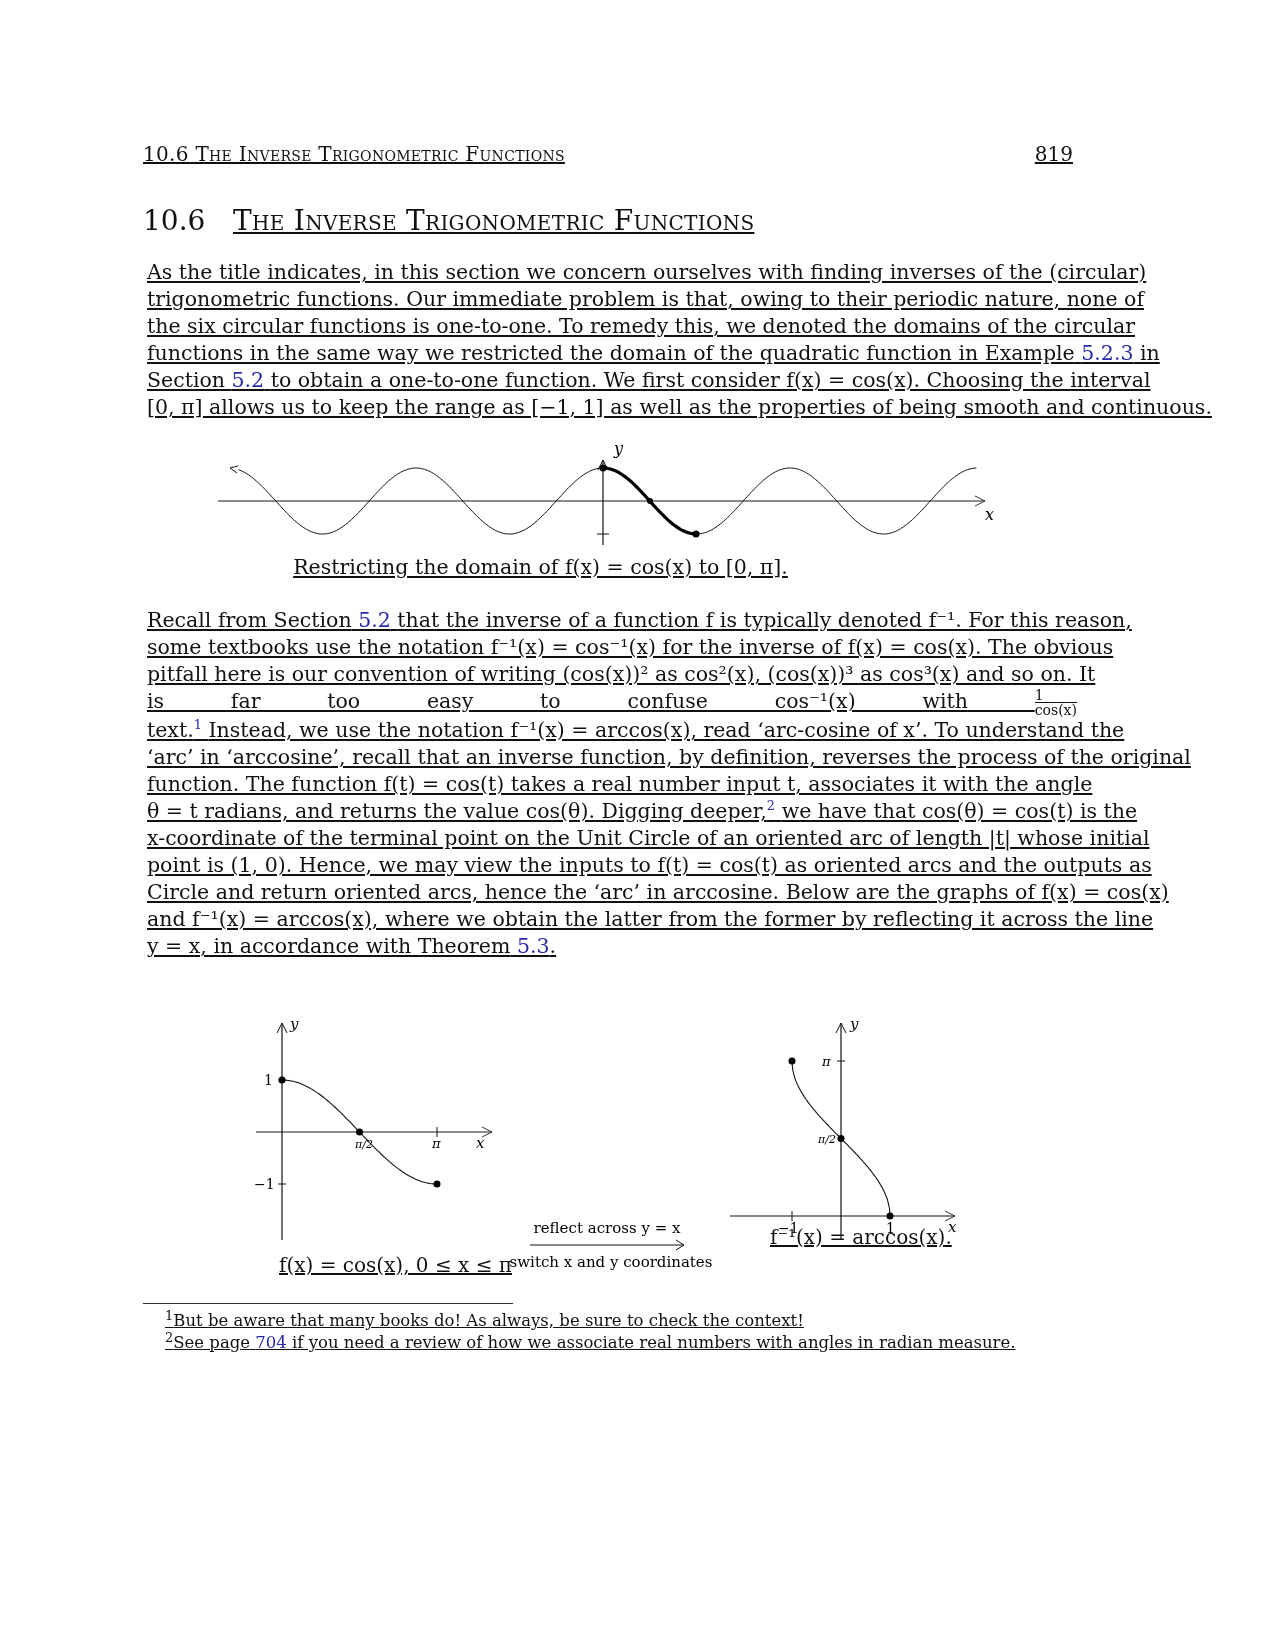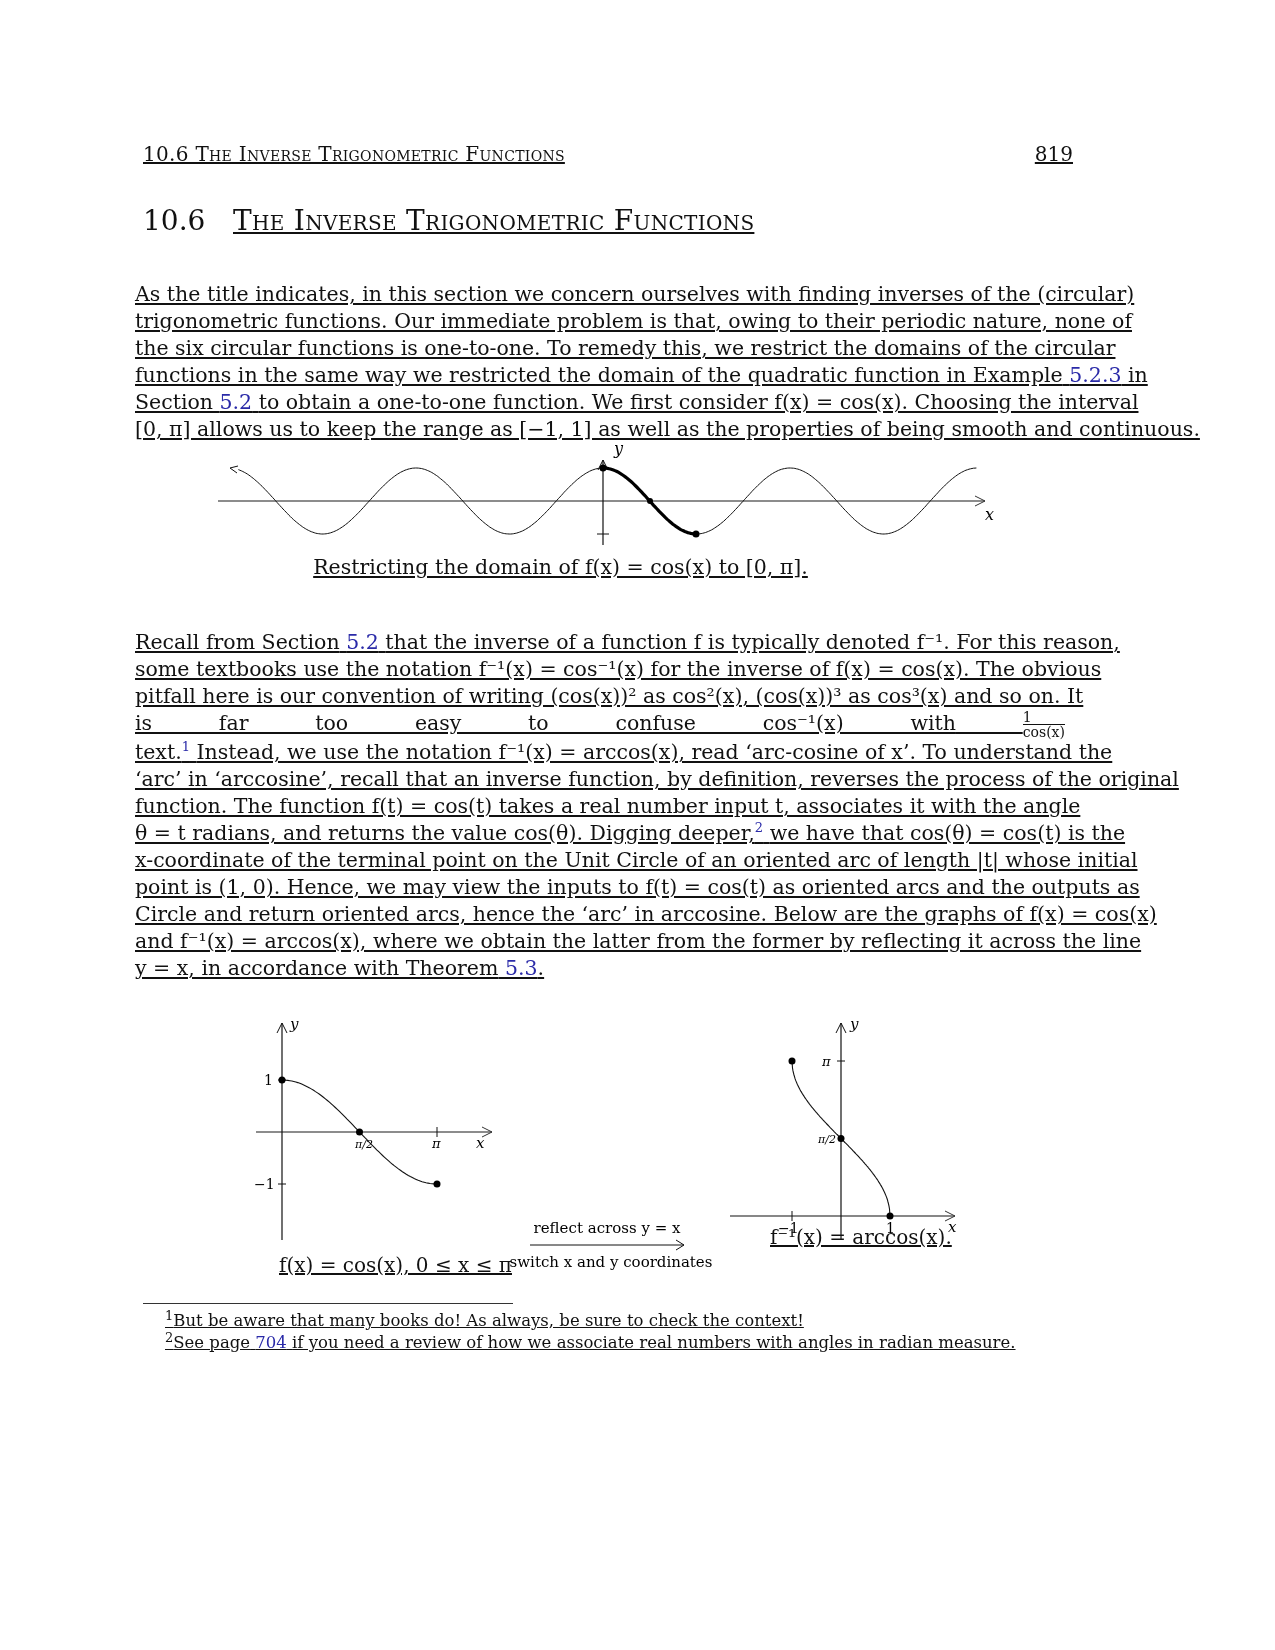--- a/index.html
+++ b/index.html
@@ -3,47 +3,47 @@
 <meta charset="utf-8">
 <style>
   html, body { margin: 0; padding: 0; background: #ffffff; }
   body { width: 1275px; height: 1650px; position: relative; overflow: hidden;
          font-family: "DejaVu Serif", "Liberation Serif", serif; color: #111; }
   .abs { position: absolute; text-decoration: underline; }
   .runhead { left: 143px; top: 142px; width: 930px; font-size: 20px; display: flex; justify-content: space-between; }
   .sc { font-variant: small-caps; letter-spacing: 0.3px; }
   .title { left: 143px; top: 204px; font-size: 28px; }
   .title .num { display: inline-block; width: 90px; }
-  .para { left: 135px; width: 930px; font-size: 20.5px; line-height: 27px; text-align: justify; margin-top: 22px; }
+  .para { left: 147px; width: 930px; font-size: 20.5px; line-height: 27px; text-align: justify; }
   .para .ln { display: block; white-space: nowrap; text-align-last: justify; text-align: justify; }
   .para .ln.last { text-align-last: left; }
   .link { color: #2a2aa8; }
   sup { font-size: 13px; line-height: 0; }
-  .caption { left: 0; width: 1081px; text-align: center; font-size: 20.5px; padding-left: 20px; }
+  .caption { left: 0; width: 1081px; text-align: center; font-size: 20.5px; }
   .small { font-size: 20px; }
   .fn { left: 165px; font-size: 16.5px; line-height: 22px; }
   .fnrule { left: 143px; top: 1303px; width: 370px; height: 1px; background: #333; }
   svg text { font-family: "DejaVu Serif", serif; }
 </style>
 </head>
 <body>
 
 <div class="abs runhead">
   <span class="sc">10.6 The Inverse Trigonometric Functions</span>
   <span>819</span>
 </div>
 
 <div class="abs title">
   <span class="num">10.6</span><span class="sc">The Inverse Trigonometric Functions</span>
 </div>
 
 <div class="abs para" style="top:259px;">
   <span class="ln">As the title indicates, in this section we concern ourselves with finding inverses of the (circular)</span>
   <span class="ln">trigonometric functions. Our immediate problem is that, owing to their periodic nature, none of</span>
-  <span class="ln">the six circular functions is one-to-one. To remedy this, we restrict the domains of the circular</span>
+  <span class="ln">the six circular functions is one-to-one. To remedy this, we denoted the domains of the circular</span>
   <span class="ln"><span>functions in the same way we restricted the domain of the quadratic function in Example</span> <a class="link">5.2.3</a> <span>in</span></span>
   <span class="ln"><span>Section</span> <a class="link">5.2</a> <span>to obtain a one-to-one function. We first consider f(x) = cos(x). Choosing the interval</span></span>
   <span class="ln">[0, π] allows us to keep the range as [−1, 1] as well as the properties of being smooth and continuous.</span>
 </div>
 
 <div class="abs" style="left:0; top:440px; width:1275px; height:110px;">
   <svg width="1275" height="110" viewBox="0 0 1275 110">
     <line x1="218" y1="61" x2="985" y2="61" stroke="#666" stroke-width="1.6"></line>
     <path d="M975,56 L985,61 L975,66" fill="none" stroke="#333" stroke-width="1"></path>
     <line x1="603" y1="20" x2="603" y2="105" stroke="#111" stroke-width="1.2"></line>

